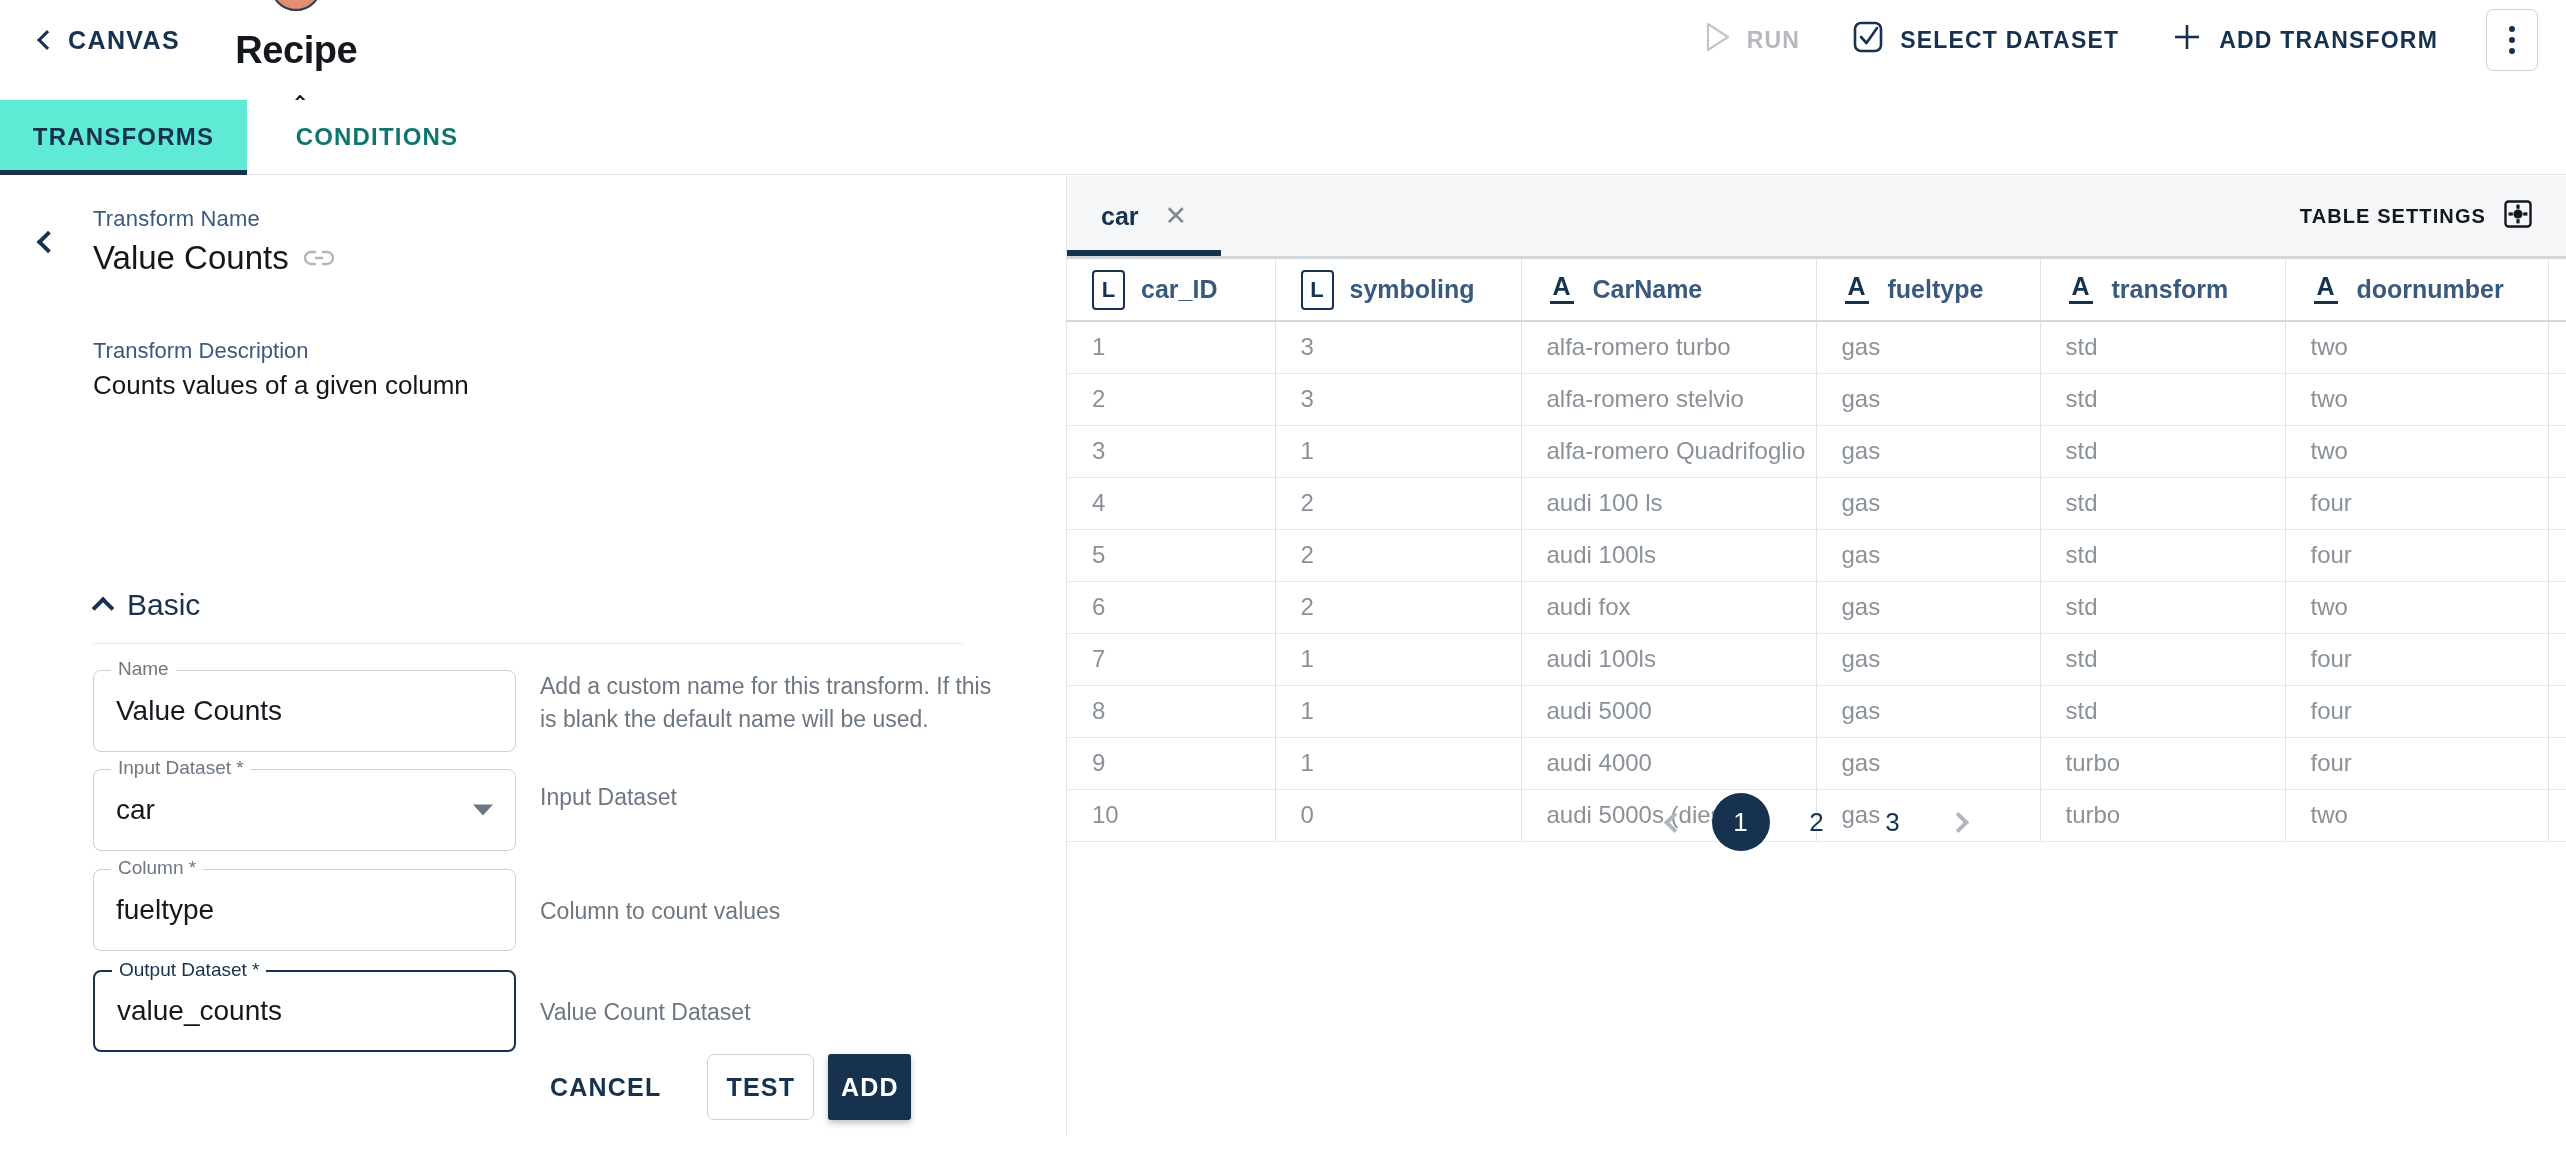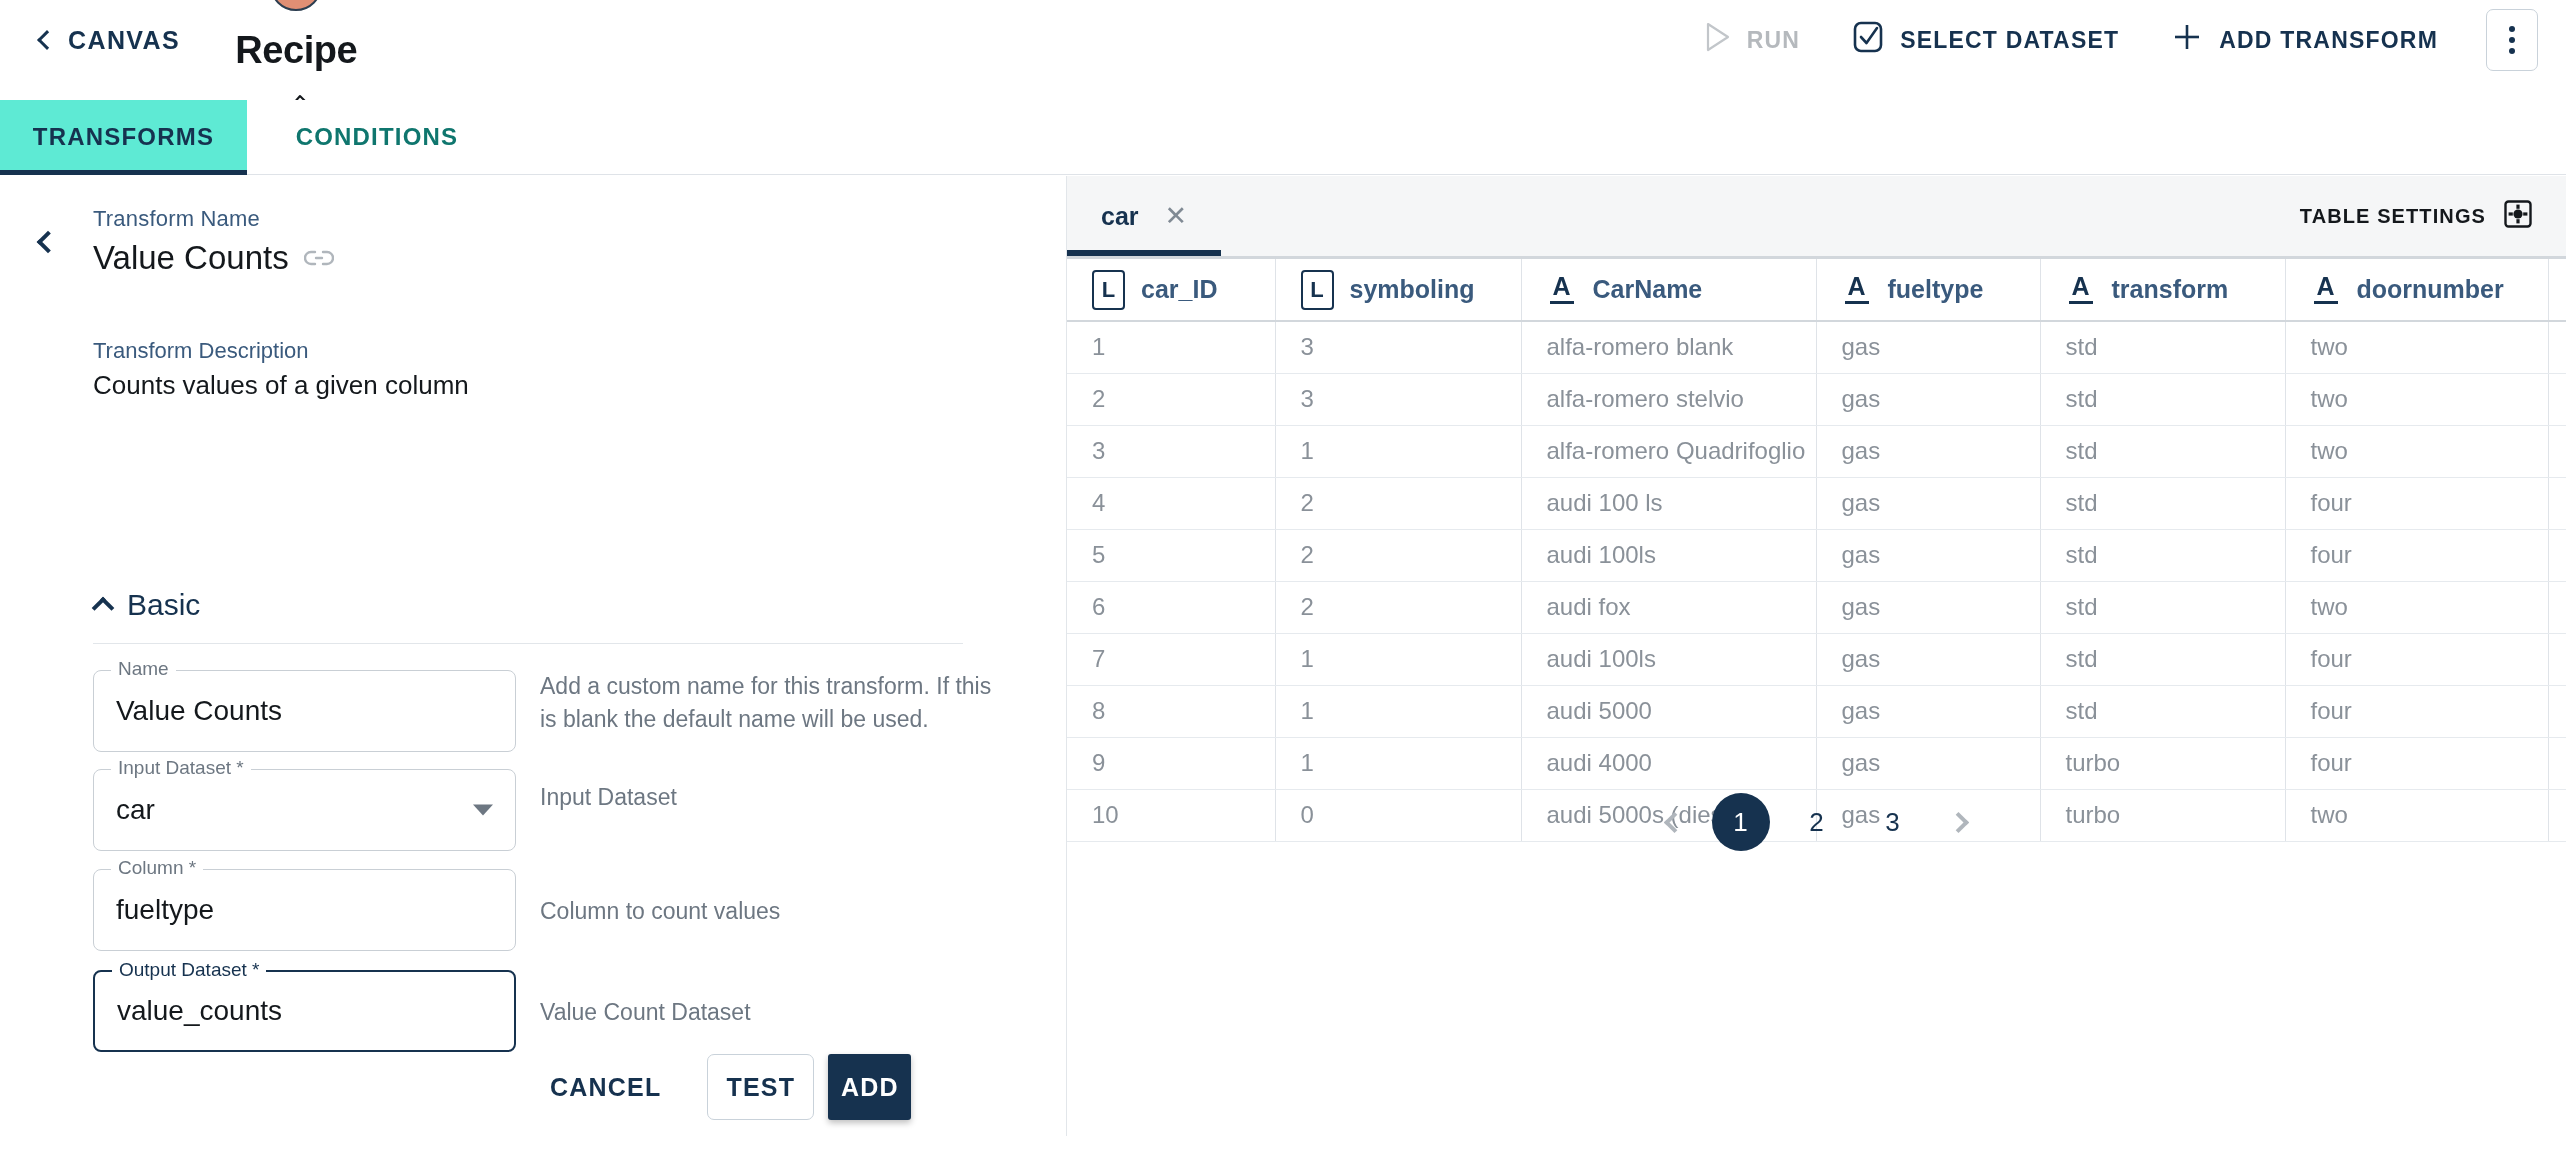--- a/index.html
+++ b/index.html
@@ -508,21 +508,21 @@
               <span class="htext">doornumber</span>
             </div>
           </th>
           <th></th>
         </tr>
       </thead>
       <tbody id="tbody">
           <tr>
             <td>1</td>
             <td>3</td>
-            <td>alfa-romero blank</td>
+            <td>alfa-romero turbo</td>
             <td>gas</td>
             <td>std</td>
             <td>two</td>
             <td></td>
           </tr>
           <tr>
             <td>2</td>
             <td>3</td>
             <td>alfa-romero stelvio</td>
             <td>gas</td>

